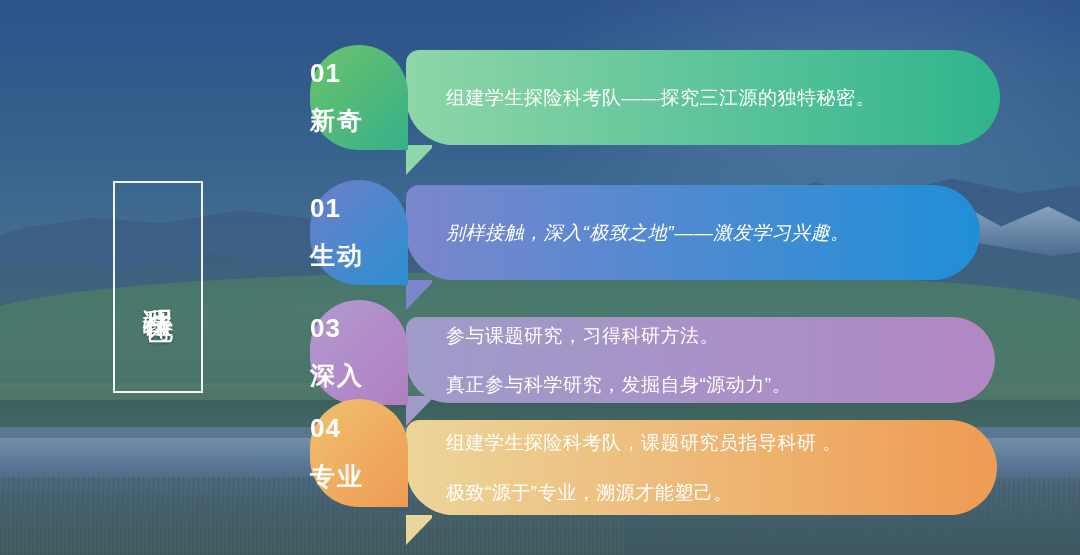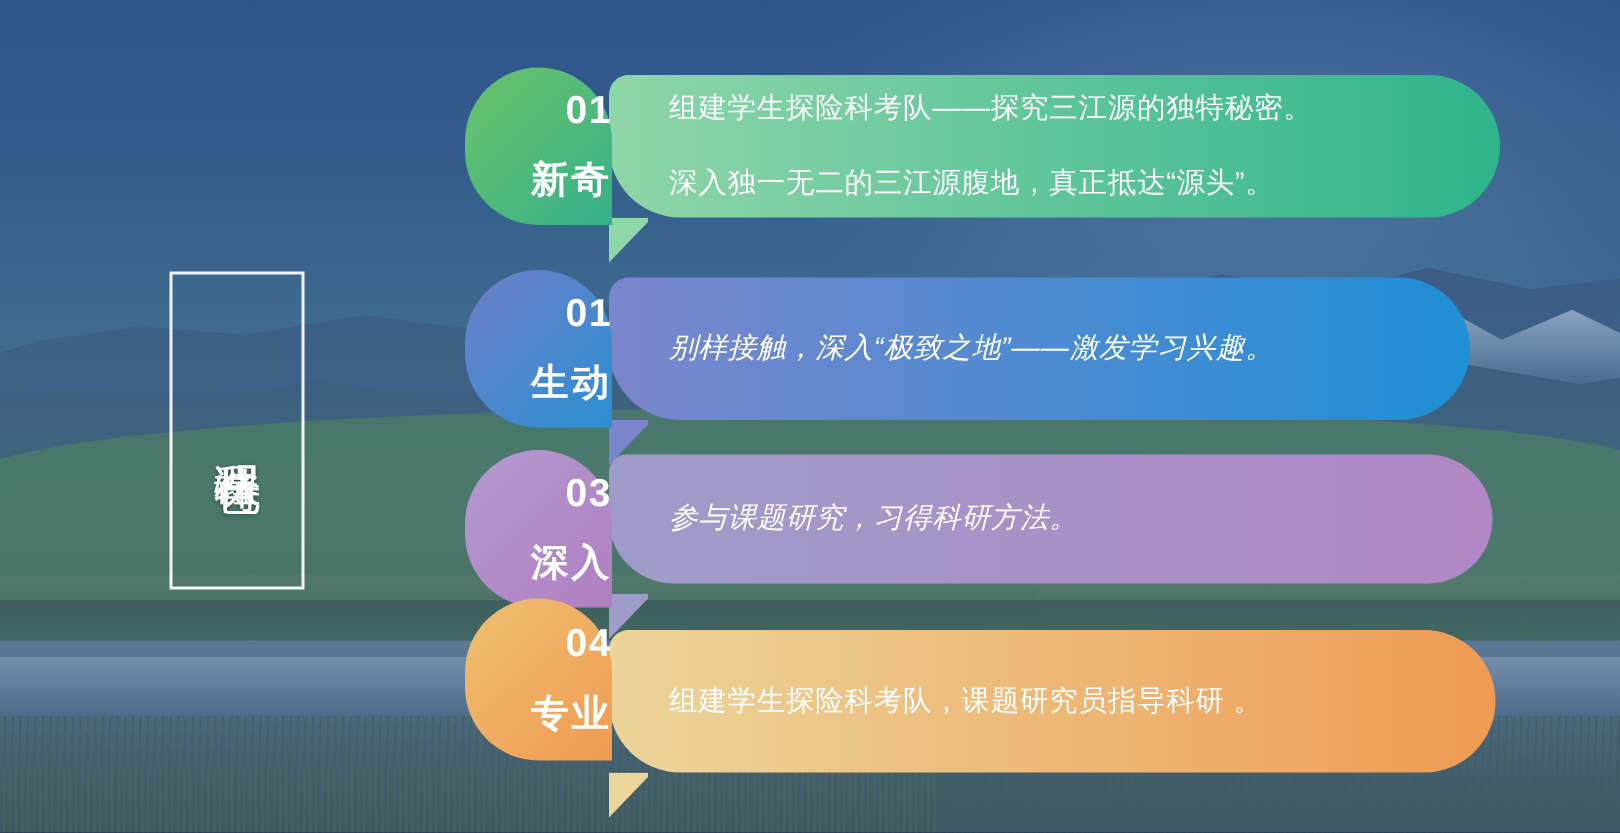--- a/index.html
+++ b/index.html
@@ -127,21 +127,21 @@
   
   .rows { position: absolute; left: 0; top: 0; width: 100%; height: 100%; }
   .row { position: absolute; left: 0; width: 100%; }
 
   .badge {
     position: absolute;
     left: 310px;
     width: 98px;
     display: flex;
     flex-direction: column;
-    align-items: flex-end;
+    align-items: flex-start;
     justify-content: center;
     border-radius: 49px 49px 0 49px;
     color: #ffffff;
     z-index: 3;
   }
   .badge-num {
     font-size: 26px;
     font-weight: 700;
     line-height: 1.05;
     letter-spacing: 1px;
@@ -206,51 +206,52 @@
 
   <div class="title-box">
     <div class="title-text">课程特色</div>
   </div>
 
   <div class="rows" id="rows">
       <div class="row">
         <div class="tail" style="top: 145px; background: rgb(143, 214, 168); clip-path: polygon(0px 0px, 100% 0px, 100% 10%, 0px 100%);"></div>
         <div class="bubble" style="top: 50px; height: 95px; right: 80px; background: linear-gradient(90deg, rgb(143, 214, 168) 0%, rgb(47, 180, 140) 100%);">
           <div class="bubble-line">组建学生探险科考队——探究三江源的独特秘密。</div>
-          <div class="bubble-line">深入独一无二的三江源腹地，真正抵达“源头”。</div>
         </div>
         <div class="badge" style="top: 45px; height: 105px; background: linear-gradient(135deg, rgb(108, 195, 106) 0%, rgb(54, 176, 138) 100%);">
           <div class="badge-num">01</div>
           <div class="badge-label">新奇</div>
         </div>
       </div>
       <div class="row">
         <div class="tail" style="top: 280px; background: rgb(123, 134, 204); clip-path: polygon(0px 0px, 100% 0px, 100% 10%, 0px 100%);"></div>
         <div class="bubble" style="top: 185px; height: 95px; right: 100px; background: linear-gradient(90deg, rgb(123, 134, 204) 0%, rgb(31, 143, 214) 100%); font-style: italic;">
           <div class="bubble-line">别样接触，深入“极致之地”——激发学习兴趣。</div>
         </div>
         <div class="badge" style="top: 180px; height: 105px; background: linear-gradient(135deg, rgb(111, 127, 201) 0%, rgb(43, 143, 209) 100%);">
           <div class="badge-num">01</div>
           <div class="badge-label">生动</div>
         </div>
       </div>
       <div class="row">
         <div class="tail" style="top: 396px; background: rgb(159, 156, 201); clip-path: polygon(0px 0px, 100% 0px, 100% 10%, 0px 100%);"></div>
-        <div class="bubble" style="top: 303px; height: 86px; right: 85px; background: linear-gradient(90deg, rgb(159, 156, 201) 0%, rgb(177, 135, 196) 100%); font-style: italic;">
+        <div class="bubble" style="top: 317px; height: 86px; right: 85px; background: linear-gradient(90deg, rgb(159, 156, 201) 0%, rgb(177, 135, 196) 100%);">
           <div class="bubble-line">参与课题研究，习得科研方法。</div>
+          <div class="bubble-line">真正参与科学研究，发掘自身“源动力”。</div>
         </div>
         <div class="badge" style="top: 300px; height: 105px; background: linear-gradient(135deg, rgb(179, 154, 208) 0%, rgb(176, 127, 192) 100%);">
           <div class="badge-num">03</div>
           <div class="badge-label">深入</div>
         </div>
       </div>
       <div class="row">
         <div class="tail" style="top: 515px; background: rgb(236, 213, 154); clip-path: polygon(0px 0px, 100% 0px, 100% 10%, 0px 100%);"></div>
         <div class="bubble" style="top: 420px; height: 95px; right: 83px; background: linear-gradient(90deg, rgb(236, 213, 154) 0%, rgb(239, 155, 83) 100%);">
           <div class="bubble-line">组建学生探险科考队，课题研究员指导科研 。</div>
+          <div class="bubble-line">极致“源于”专业，溯源才能塑己。</div>
         </div>
         <div class="badge" style="top: 399px; height: 108px; background: linear-gradient(135deg, rgb(240, 192, 112) 0%, rgb(239, 155, 83) 100%);">
           <div class="badge-num">04</div>
           <div class="badge-label">专业</div>
         </div>
       </div>
     </div>
 
 </div>
 

